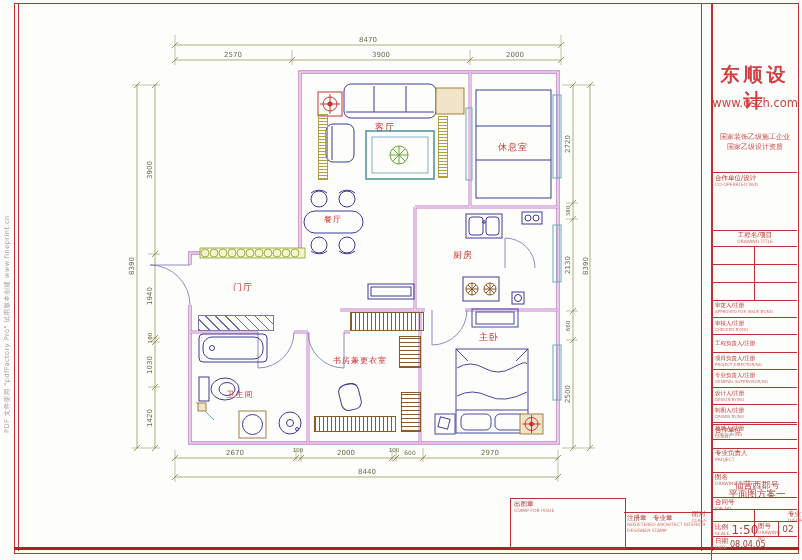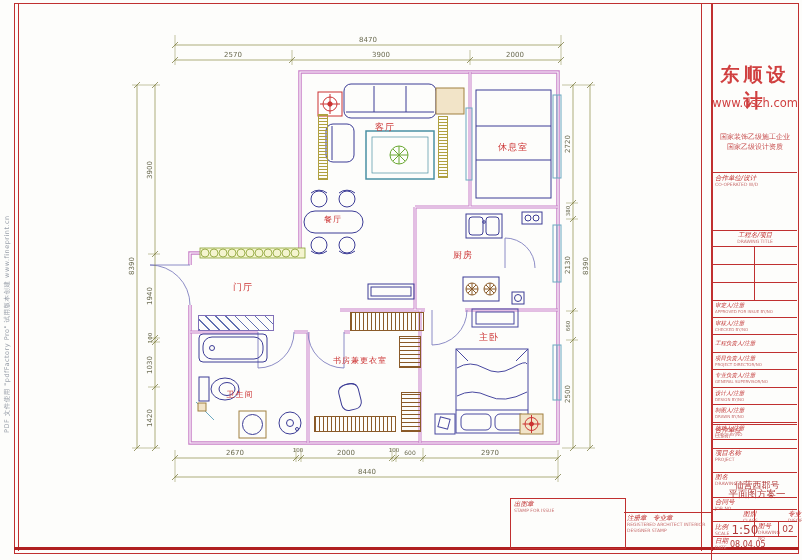--- a/index.html
+++ b/index.html
@@ -12,21 +12,21 @@
   .hline-red{height:0;border-top:1px solid #c03030;}
   .thick-red{left:14px;top:547px;width:785px;height:3px;background:#b02020;}
   
   .watermark{left:3px;top:433px;transform:rotate(-90deg);transform-origin:0 0;
              white-space:nowrap;font-size:6.5px;color:#9aa0aa;letter-spacing:.5px;}
   .tb-logo{left:712px;top:62px;width:86px;text-align:center;font-size:19px;font-weight:bold;
            color:#d04040;letter-spacing:4px;}
   .tb-site{left:712px;top:96px;width:86px;text-align:right;font-size:11.5px;color:#d04040;}
   .tb-cert{left:714px;top:132px;width:82px;text-align:center;font-size:7px;line-height:10px;color:#c85050;}
   .row-label{display:flex;flex-direction:column;padding:1px 2px;}
-  .zh{font-size:6.5px;color:#c03030;line-height:7px;font-style:italic;}
+  .zh{font-size:6.5px;color:#c03030;line-height:7px;}
   .en{font-size:4.5px;color:#c87070;line-height:5.5px;letter-spacing:0;}
   .cell-value{color:#b03838;text-align:center;}
   
   .stamp-box{border:1px solid #c03030;}
   
   .hatch-v{background:repeating-linear-gradient(90deg,#8a5a28 0 1px,rgba(0,0,0,0) 1px 4px);
            border:1px solid #8a5a28;}
   .hatch-h{background:repeating-linear-gradient(0deg,#8a5a28 0 1px,rgba(0,0,0,0) 1px 4px);
            border:1px solid #8a5a28;}
   .hatch-rad{background:repeating-linear-gradient(0deg,#b0a040 0 1px,rgba(0,0,0,0) 1px 3px);
@@ -319,37 +319,37 @@
     </div>
   </div>
 
 <div class="abs hline-red" style="left:713px;top:424px;width:84px"></div>
 <div class="abs row-label" style="left:713px;top:426px;width:84px">
   <span class="zh">合作单位</span>
   <span class="en">CLIENT</span>
 </div>
 <div class="abs hline-red" style="left:713px;top:448px;width:84px"></div>
 <div class="abs row-label" style="left:713px;top:449px;width:84px">
-  <span class="zh">项目名称</span>
+  <span class="zh">专业负责人</span>
   <span class="en">PROJECT</span>
   <span class="cell-value" style="font-size:9px;margin-top:16px">仙营西郡号</span>
 </div>
 <div class="abs hline-red" style="left:713px;top:472px;width:84px"></div>
 <div class="abs row-label" style="left:713px;top:473px;width:84px">
   <span class="zh">图名</span>
   <span class="en">DRAWING TITLE</span>
   <span class="cell-value" style="font-size:9.5px;margin-top:1px">平面图方案一</span>
 </div>
 <div class="abs hline-red" style="left:713px;top:497px;width:84px"></div>
 <div class="abs row-label" style="left:713px;top:498px;width:84px">
   <span class="zh">合同号</span>
   <span class="en">JOB NO.</span>
 </div>
 <div class="abs hline-red" style="left:713px;top:509px;width:84px"></div>
-<div class="abs row-label" style="left:741px;top:510px;width:40px">
+<div class="abs row-label" style="left:690px;top:510px;width:40px">
   <span class="zh">图别</span>
   <span class="en">CLASS</span>
 </div>
 <div class="abs row-label" style="left:786px;top:510px;width:40px">
   <span class="zh">专业</span>
   <span class="en">DISCIPLINE</span>
 </div>
 <div class="abs vline-red" style="left:754px;top:509px;height:27px"></div>
 <div class="abs hline-red" style="left:713px;top:521px;width:84px"></div>
 <div class="abs row-label" style="left:713px;top:522px;width:40px;flex-direction:row;gap:2px;align-items:center">

